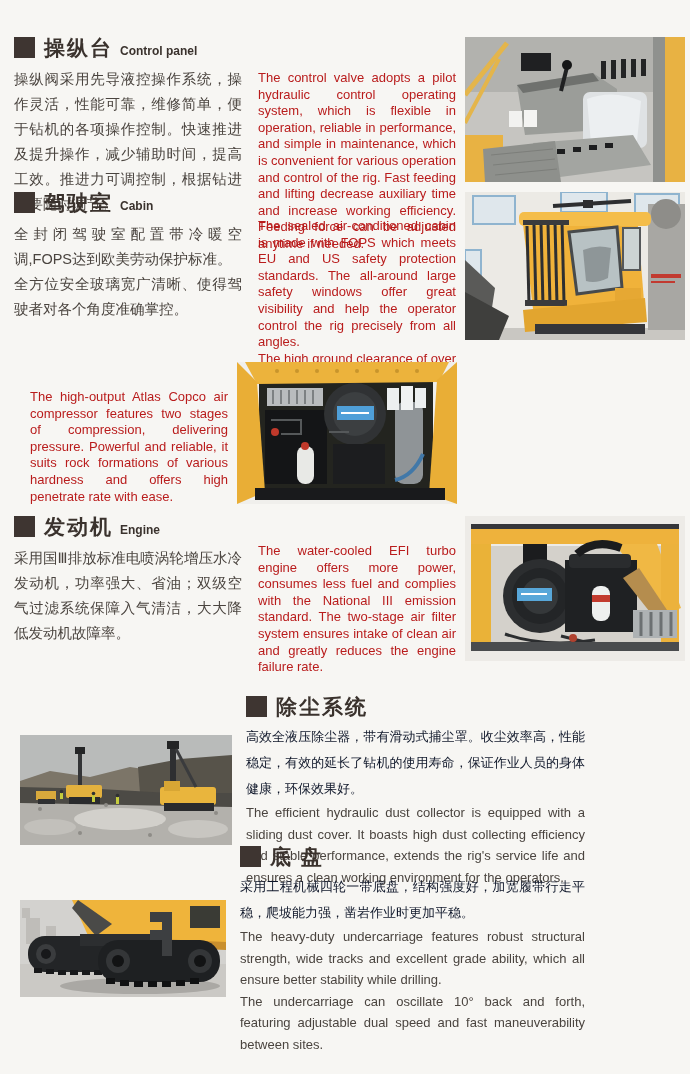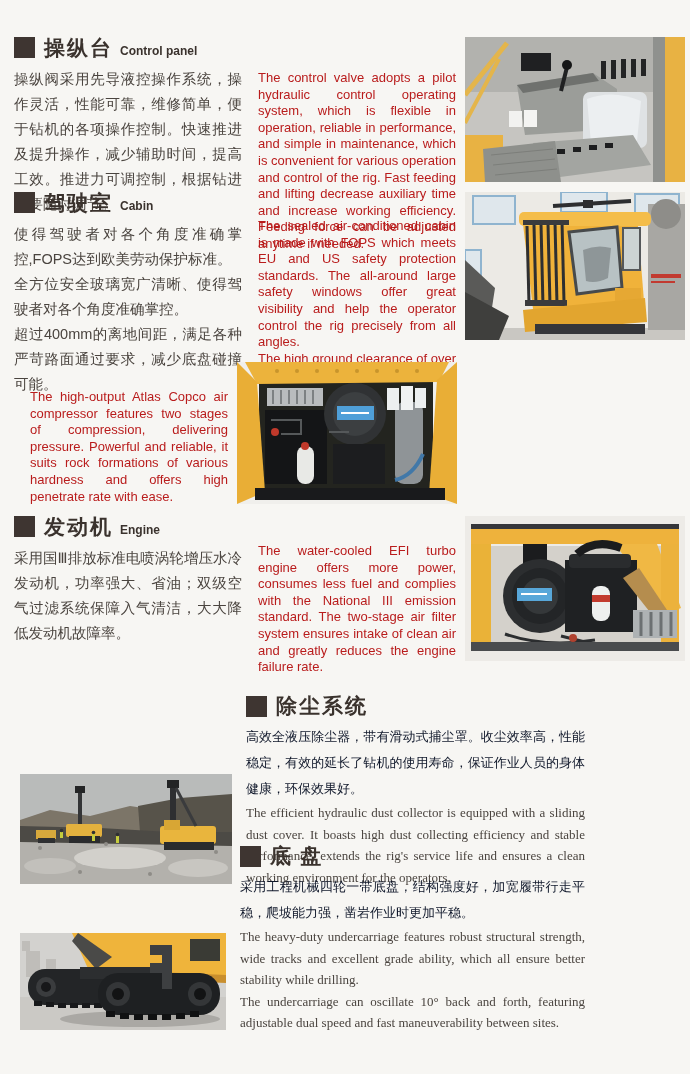--- a/index.html
+++ b/index.html
@@ -16,21 +16,21 @@
   .sq{width:21px;height:21px;background:#3e3531;flex:0 0 21px;align-self:center;margin-right:9px;}
   .h-zh{font-size:21px;font-weight:bold;color:#3a322d;letter-spacing:2px;line-height:21px;}
   .h-en{font-size:12px;font-weight:bold;color:#3a322d;margin-left:7px;}
   .col-zh{width:228px;flex:0 0 228px;}
   .col-zh p{margin:0;font-size:14.5px;line-height:25px;color:#4a443f;text-align:justify;}
   .col-en{width:198px;flex:0 0 198px;margin-left:16px;padding-top:33px;}
   .col-en p{margin:0;font-size:13px;line-height:16.6px;color:#b91c1c;text-align:justify;}
   .photo{flex:0 0 auto;margin-left:9px;background:#fff;}
   .photo svg{display:block;}
   
-  .bsec{position:absolute;left:14px;right:4px;display:flex;align-items:flex-end;font-family:Liberation Serif, serif;}
+  .bsec{position:absolute;left:14px;right:4px;display:flex;align-items:center;}
   .bphoto{flex:0 0 auto;margin-left:6px;}
   .bcol{margin-left:14px;width:424px;}
   .bcol .head{margin-bottom:7px;}
   .bcol p.zh{margin:0;font-size:13px;line-height:26px;color:#0f172a;text-align:justify;}
   .bcol p.en{margin:0;font-size:13px;line-height:21.5px;color:#4a443f;text-align:justify;}
 </style>
 </head>
 <body>
 
 <div class="page">
@@ -90,23 +90,22 @@
     </div>
   </div>
 
   <div class="sec" style="top:192px">
     <div class="col-zh">
       <div class="head">
         <span class="sq"></span>
         <span class="h-zh">驾驶室</span>
         <span class="h-en">Cabin</span>
       </div>
-      <p>使得驾驶者对各个角度准确掌控,FOPS达到欧美劳动保护标准。</p>
+      <p>全封闭驾驶室配置带冷暖空调,FOPS达到欧美劳动保护标准。</p>
       <p>全方位安全玻璃宽广清晰、使得驾驶者对各个角度准确掌控。</p>
-      <p>超过400mm的离地间距，满足各种严苛路面通过要求，减少底盘碰撞可能。</p>
     </div>
     <div class="col-en" style="padding-top:26px">
       <p>The sealed air-conditioned cabin is made with FOPS which meets EU and US safety protection standards. The all-around large safety windows offer great visibility and help the operator control the rig precisely from all angles.</p>
       <p>The high ground clearance of over 400mm suits varieties of tough terrain and minimizes the possibility of collision with ground.</p>
     </div>
     <div class="photo">
       <svg width="220" height="148" viewBox="0 0 220 148">
         <rect width="220" height="148" fill="#eceae5"></rect>
         <g fill="#dfe7ec" stroke="#8fb4cf" stroke-width="2">
           <rect x="8" y="4" width="42" height="28"></rect>

